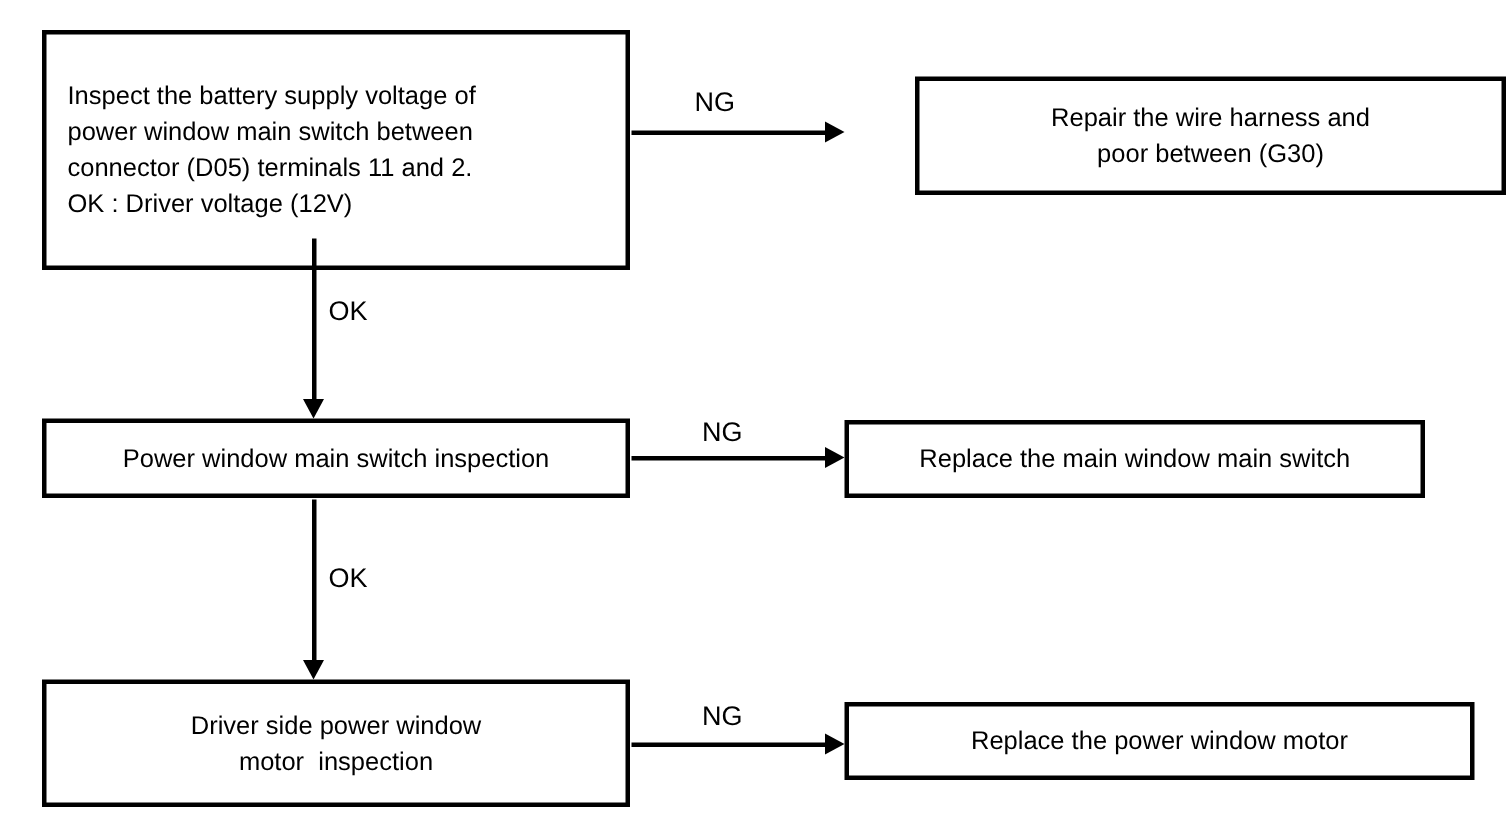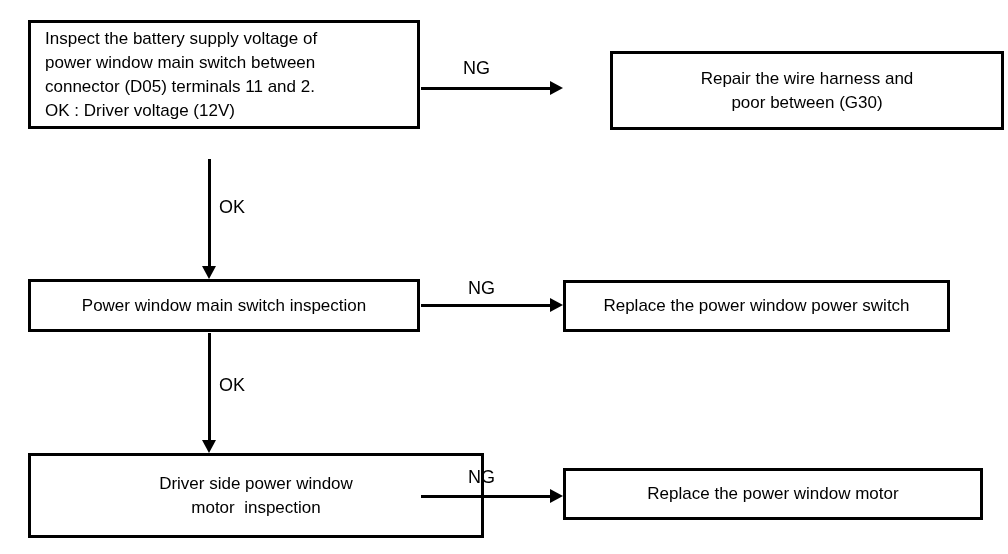--- a/index.html
+++ b/index.html
@@ -23,25 +23,25 @@
     display: flex;
     flex-direction: column;
     justify-content: center;
     font-size: 17px;
     line-height: 24px;
   }
   .fbox .line { white-space: pre; }
   .fbox.left-text { align-items: flex-start; padding-left: 14px; padding-right: 6px; }
   .fbox.center-text { align-items: center; text-align: center; }
 
-  #box-step1   { left: 28px;  top: 20px;  width: 392px; height: 109px; }
+  #box-step1   { left: 28px;  top: 20px;  width: 392px; height: 160px; }
   #box-action1 { left: 563px; top: 51px;  width: 394px; height: 79px; margin-left: 47px;  }
   #box-step2   { left: 28px;  top: 279px; width: 392px; height: 53px;  }
   #box-action2 { left: 563px; top: 280px; width: 387px; height: 52px;  }
-  #box-step3   { left: 28px;  top: 453px; width: 456px; height: 85px;  }
+  #box-step3   { left: 28px;  top: 453px; width: 392px; height: 85px;  }
   #box-action3 { left: 563px; top: 468px; width: 420px; height: 52px;  }
 
   .hline { position: absolute; height: 3px; background: #000000; }
   .vline { position: absolute; width: 3px; background: #000000; }
   .arrow-right {
     position: absolute; width: 0; height: 0;
     border-top: 7px solid transparent;
     border-bottom: 7px solid transparent;
     border-left: 13px solid #000000;
   }
@@ -98,21 +98,21 @@
   <div class="fbox center-text" id="box-action1">
     <div class="line">Repair the wire harness and</div>
     <div class="line">poor between (G30)</div>
   </div>
 
   <div class="fbox center-text" id="box-step2">
     <div class="line">Power window main switch inspection</div>
   </div>
 
   <div class="fbox center-text" id="box-action2">
-    <div class="line">Replace the power window power switch</div>
+    <div class="line">Replace the main window main switch</div>
   </div>
 
   <div class="fbox center-text" id="box-step3">
     <div class="line">Driver side power window</div>
     <div class="line">motor  inspection</div>
   </div>
 
   <div class="fbox center-text" id="box-action3">
     <div class="line">Replace the power window motor</div>
   </div>

